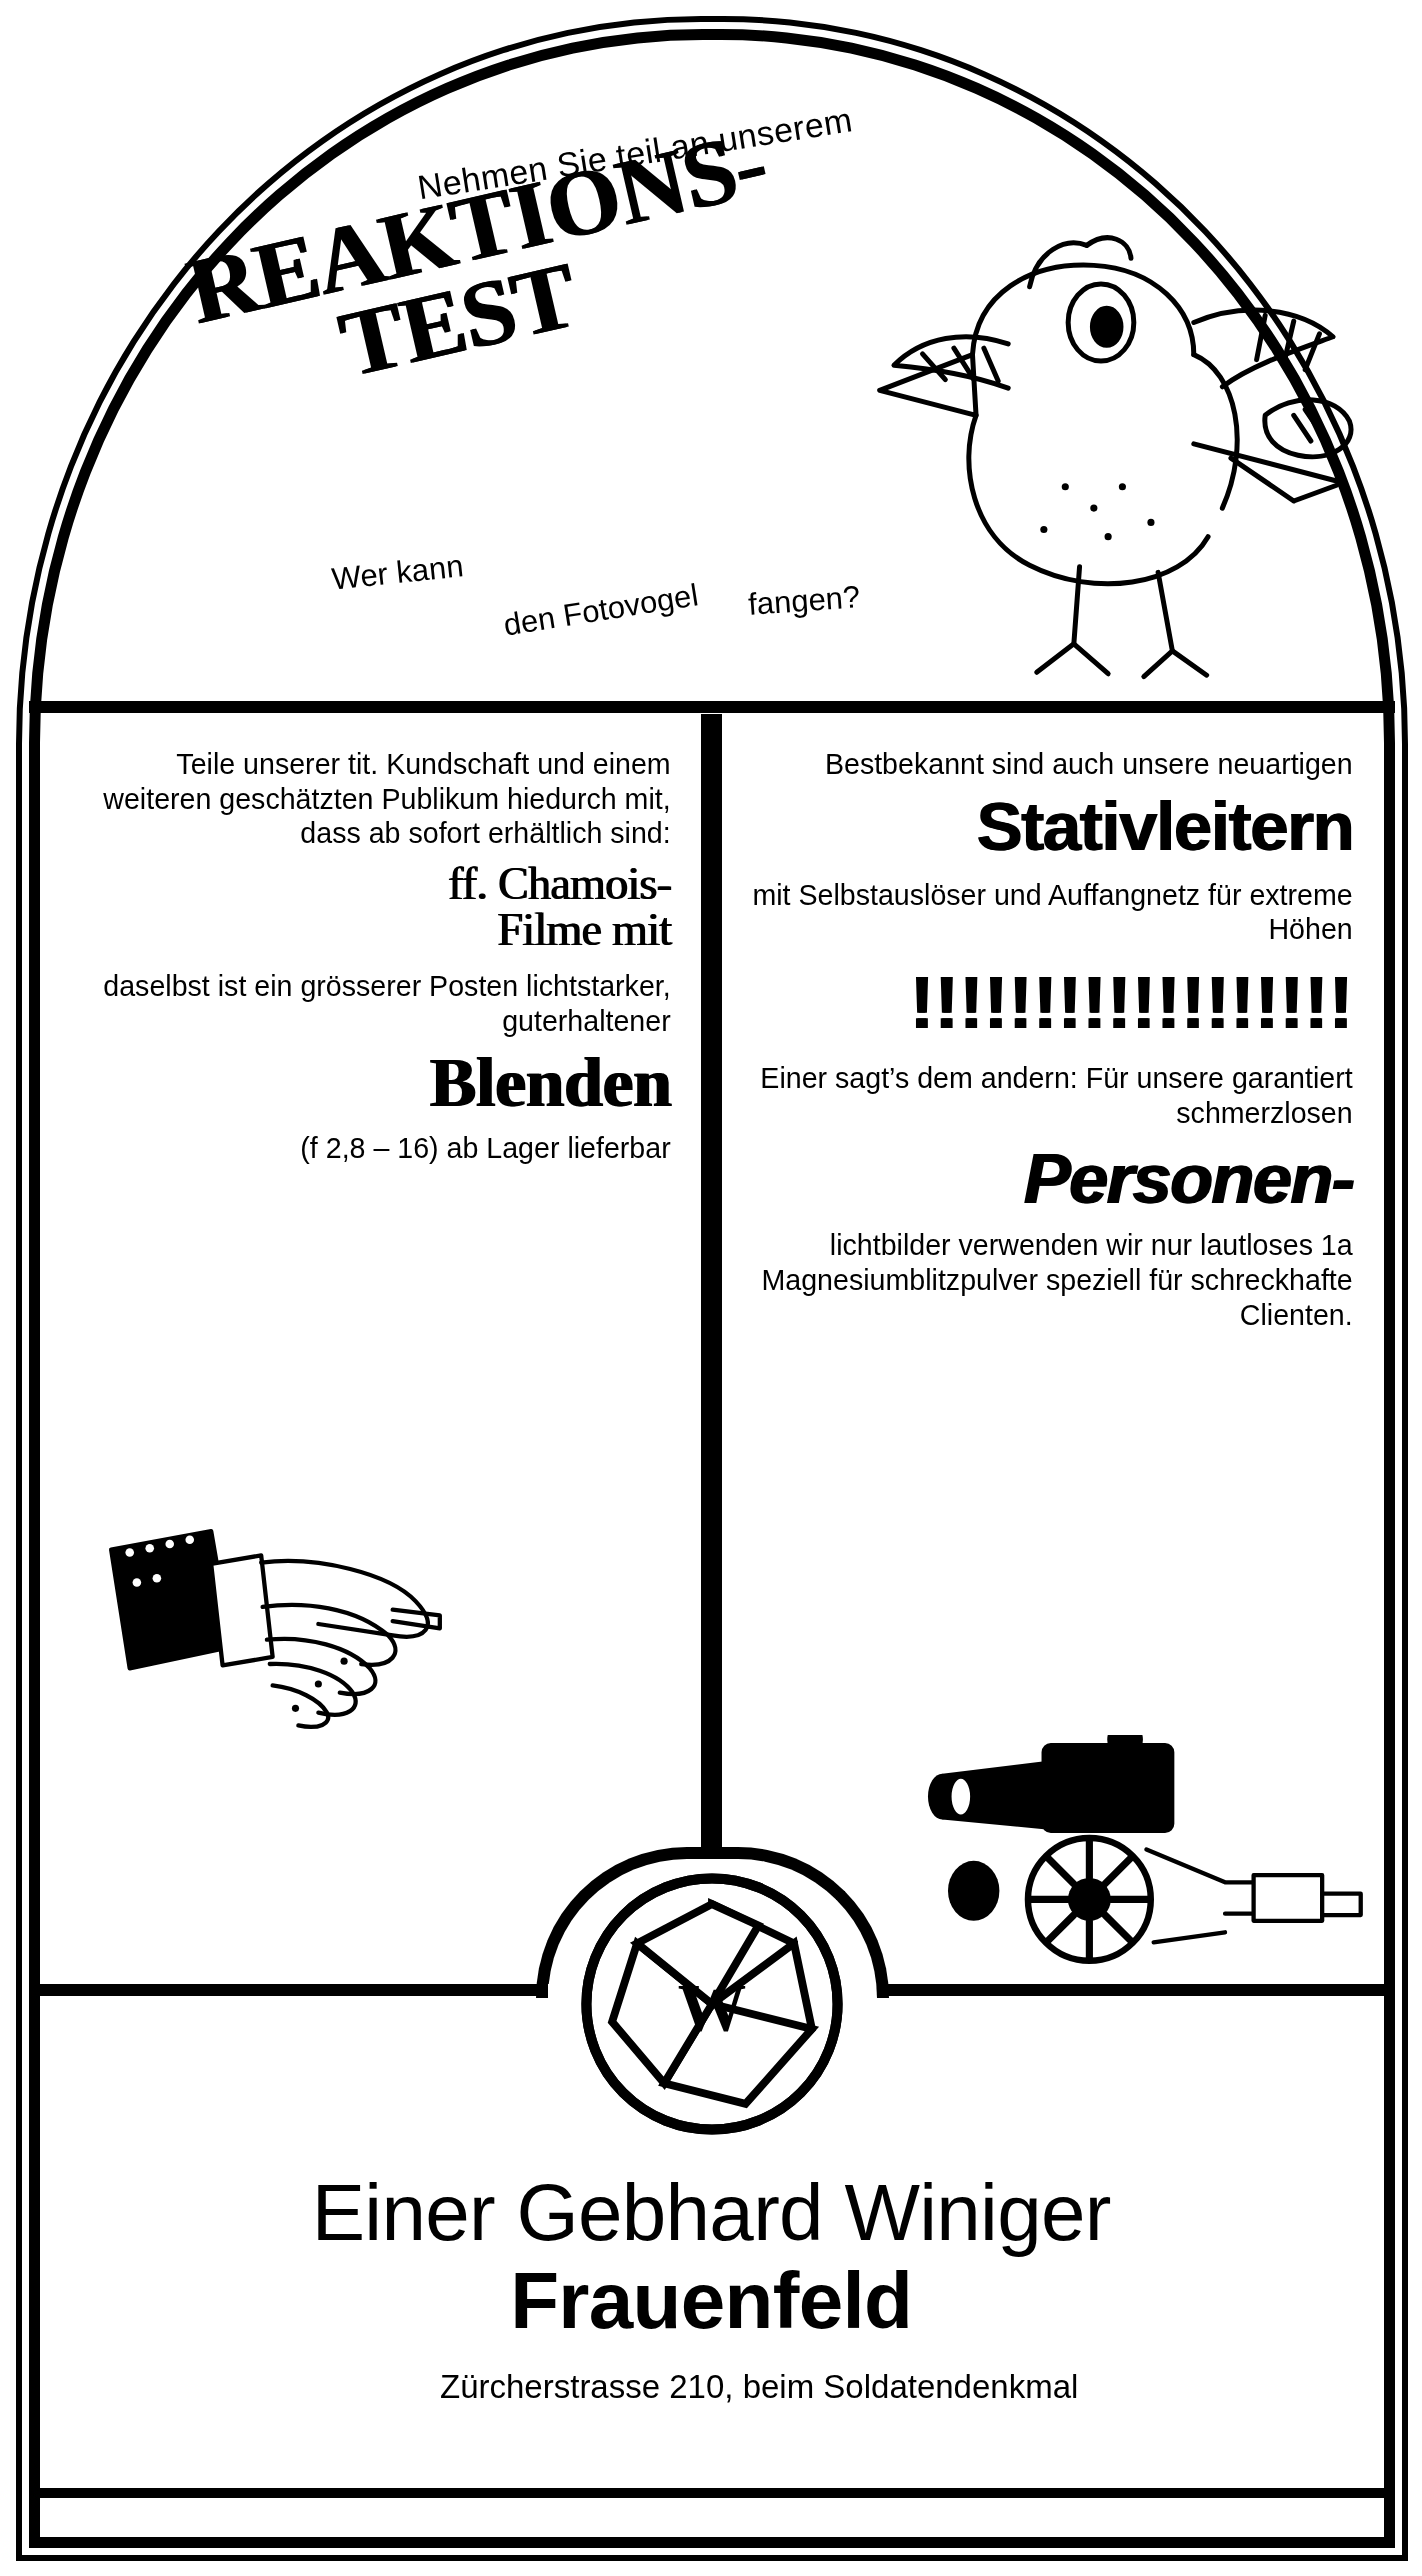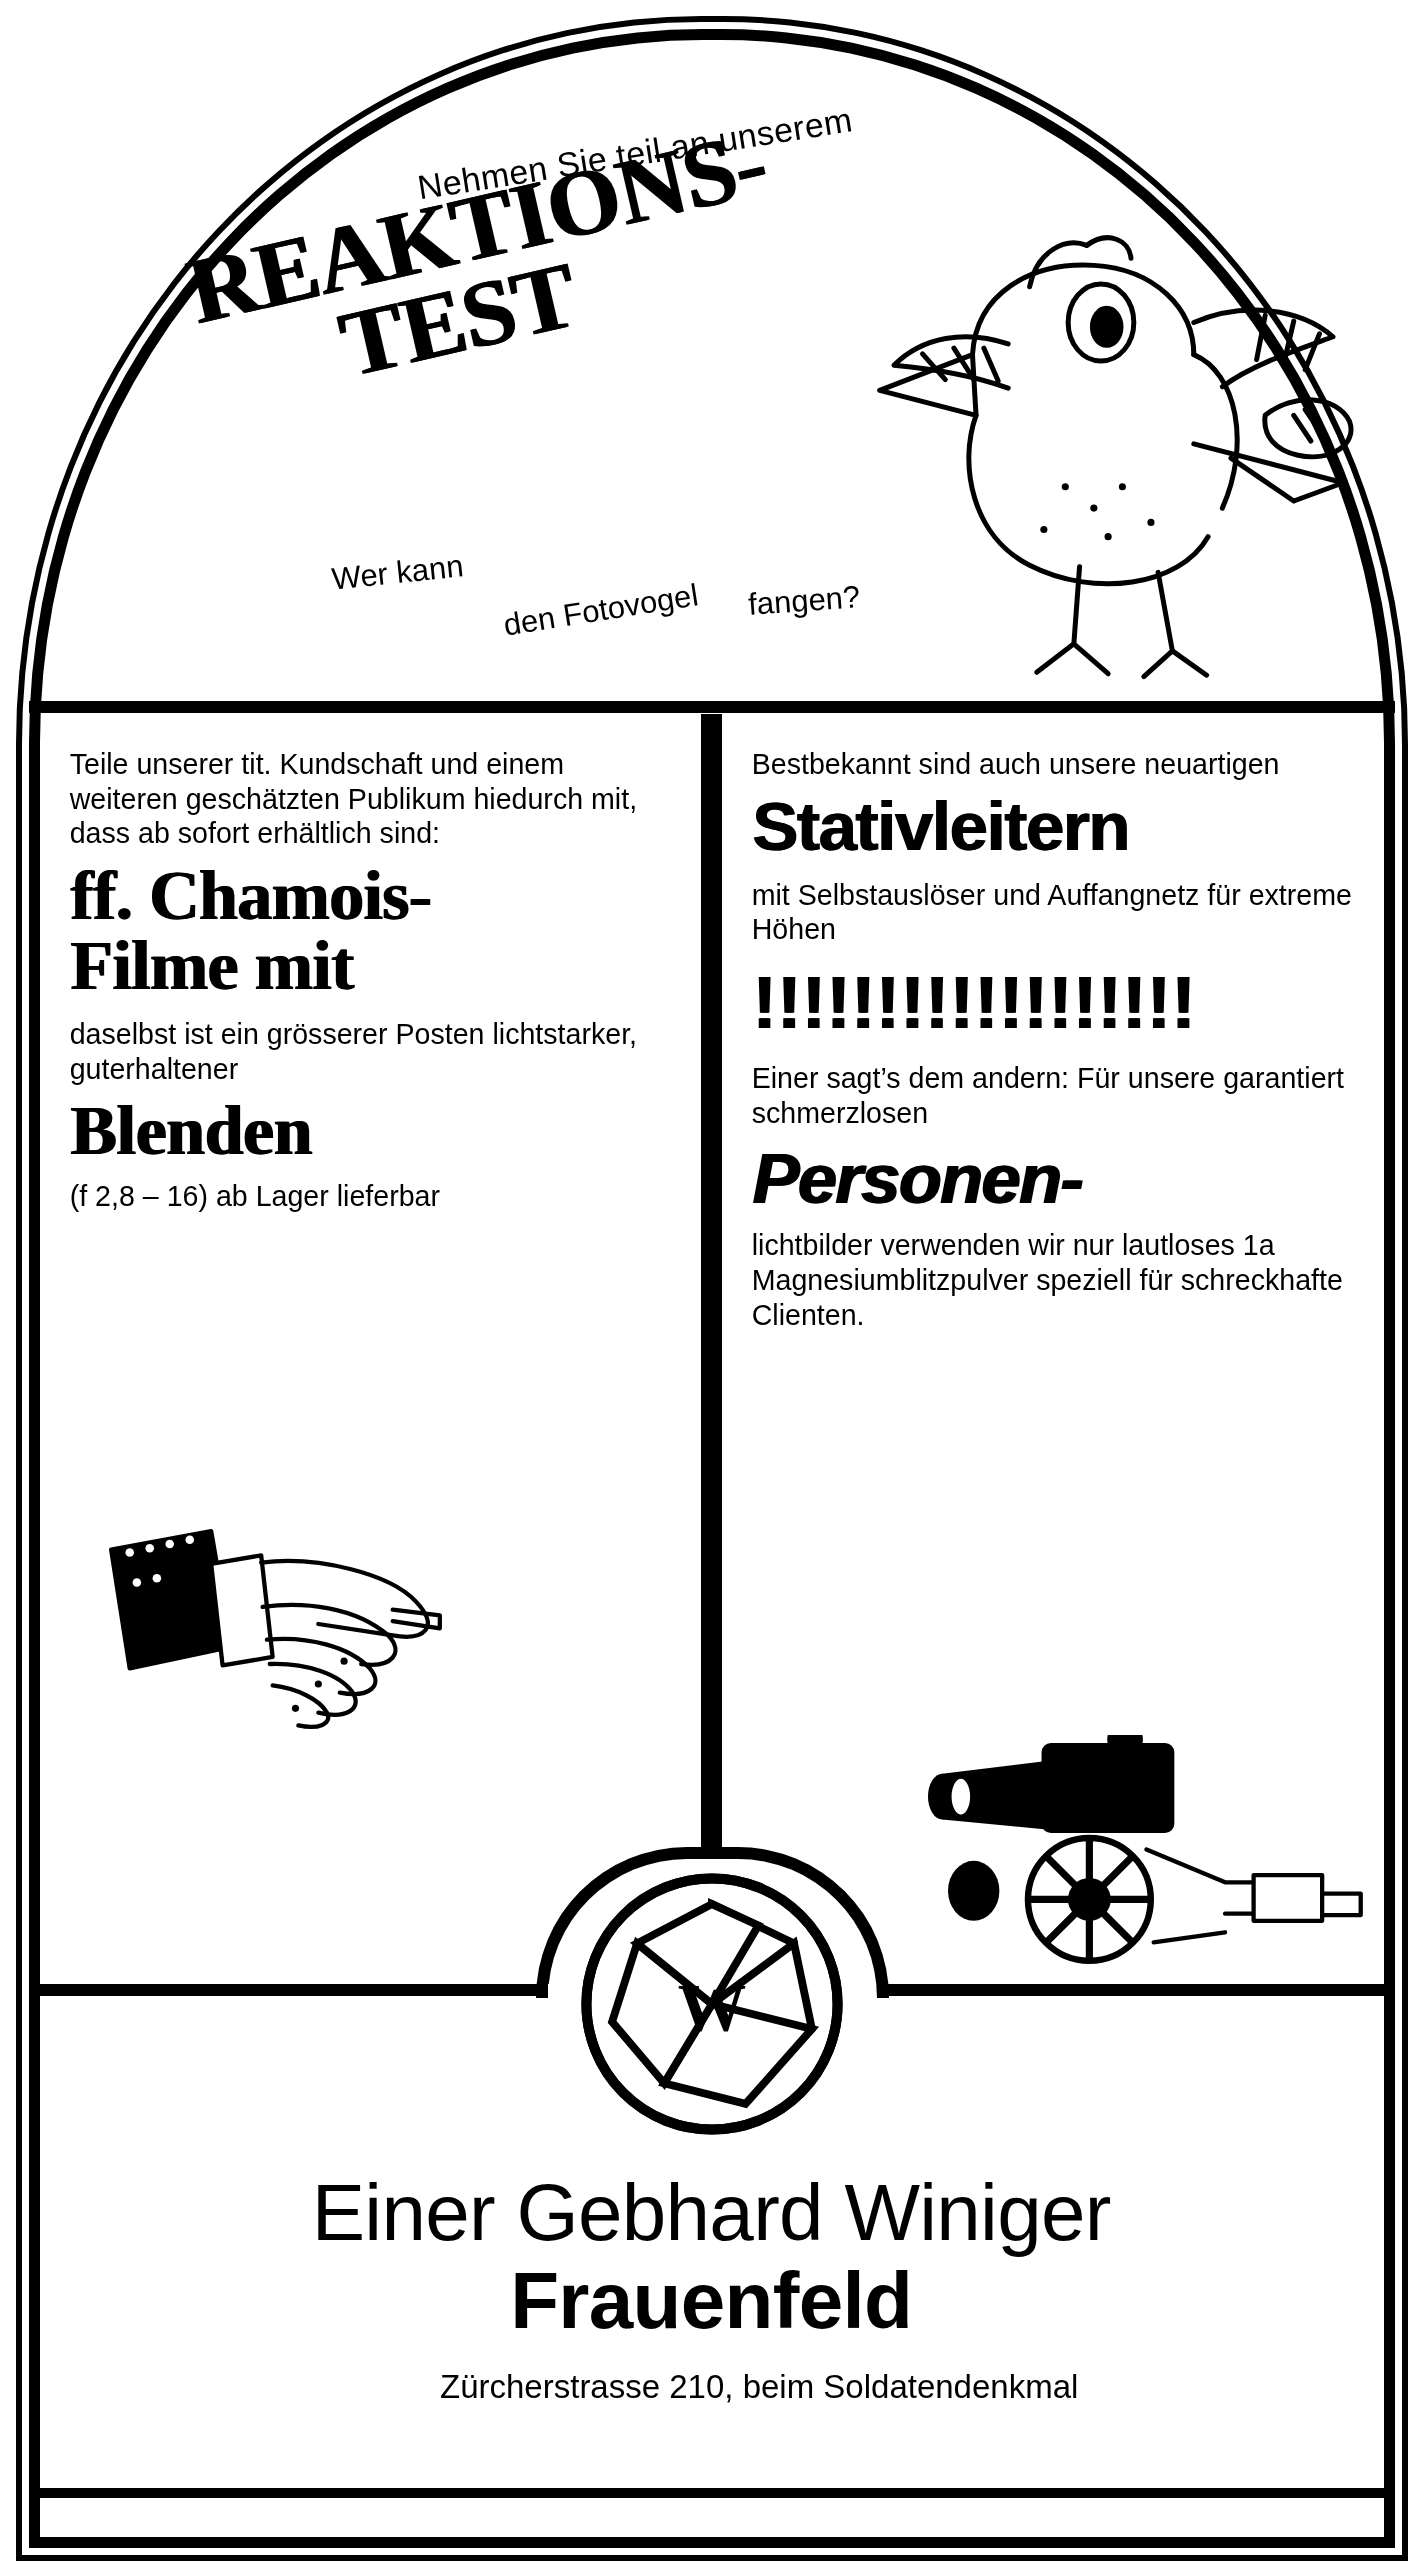--- a/index.html
+++ b/index.html
@@ -136,20 +136,21 @@
     top: 698px;
     width: 1343px;
     height: 1271px;
   }
   .col {
     position: absolute;
     top: 0;
     width: 661px;
     height: 1271px;
     padding: 33px 30px 0 30px;
+    text-align: right;
   }
   .col-left  { left: 0; }
   .col-right { left: 682px; }
 
   .col-divider {
     position: absolute;
     left: 661px;
     top: 0;
     width: 21px;
     height: 1271px;
@@ -159,22 +160,22 @@
   p.small {
     font-size: 28.6px;
     line-height: 1.22;
     color: #000;
     margin-bottom: 10px;
   }
   p.small.tight { margin-bottom: 11px; }
 
   .big-serif {
     font-family: "Liberation Serif", serif;
-    font-weight: 700;
-    font-size: 70px;
+    font-weight: 400;
+    font-size: 46px;
     line-height: 1.0;
     letter-spacing: -0.7px;
     margin: 7.1px 0 15.7px 0;
     text-shadow: 1.4px 0 0 #000;
   }
   .big-sans {
     font-family: "Liberation Sans", sans-serif;
     font-weight: 700;
     font-size: 69px;
     line-height: 1.0;

